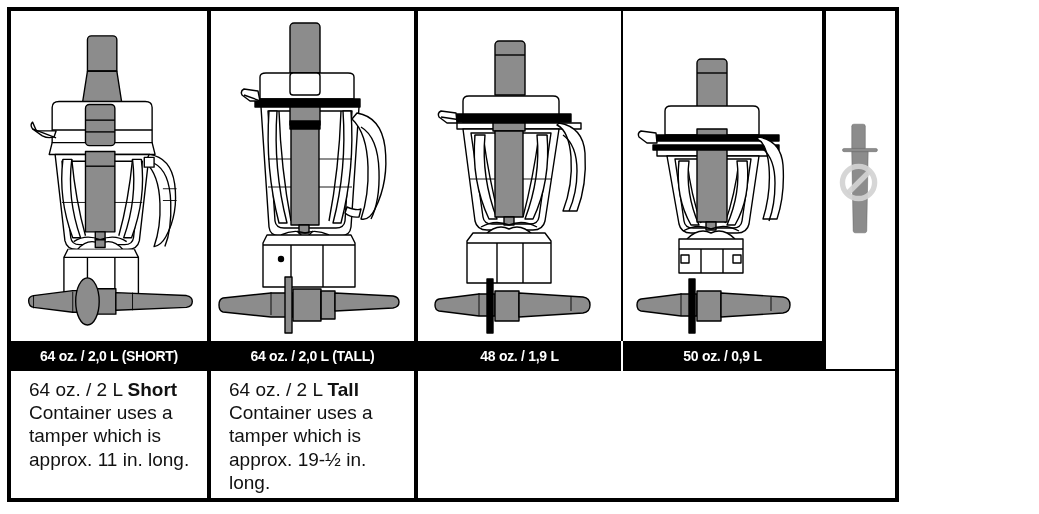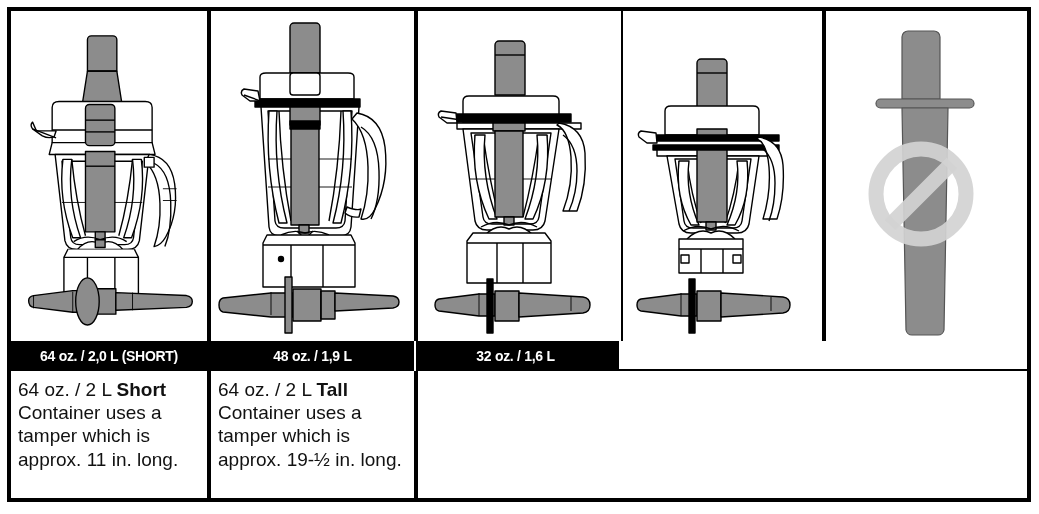--- a/index.html
+++ b/index.html
@@ -14,21 +14,21 @@
     height: 514px;
     background: #ffffff;
     overflow: hidden;
   }
 
   
   .table-frame {
     position: absolute;
     left: 7px;
     top: 7px;
-    width: 1024px;
+    width: 892px;
     height: 495px;
     border: 4px solid #000000;
     box-sizing: border-box;
     background: #ffffff;
     display: flex;
     flex-direction: column;
   }
 
   
   .illus-row {
@@ -76,21 +76,21 @@
     border-bottom: 2px solid #000;
   }
 
   
   .desc-row {
     display: flex;
     flex: 1 1 auto;
   }
   .desc-cell {
     box-sizing: border-box;
-    padding: 7px 6px 4px 7px;
+    padding: 7px 6px 4px 18px;
     font-size: 19px;
     line-height: 1.22;
     color: #111111;
     background: #ffffff;
   }
   .desc-cell.d1 { flex: 0 0 200px; border-right: 4px solid #000; }
   .desc-cell.d2 { flex: 0 0 207px; border-right: 4px solid #000; }
   .desc-cell.d34 { flex: 0 0 410px; border-right: 4px solid #000; }
   .desc-cell.d5 { flex: 1 1 auto; }
   .desc-cell b { font-weight: bold; }
@@ -376,22 +376,23 @@
           <g>
             <circle cx="91" cy="183" r="45" fill="none" stroke="#d3d3d3" stroke-width="15" opacity="0.92"></circle>
             <line x1="60" y1="214" x2="122" y2="152" stroke="#d3d3d3" stroke-width="15" opacity="0.92"></line>
           </g>
         </svg>
       </div>
     </div>
 
     <div class="hdr-row">
       <div class="hdr-cell h1">64 oz. / 2,0 L (SHORT)</div>
+      <div class="hdr-cell h2">64 oz. / 2,0 L (TALL)</div>
       <div class="hdr-cell h3">48 oz. / 1,9 L</div>
-      <div class="hdr-cell h4">32 oz. / 1,6 L</div>
+      <div class="hdr-cell h4">50 oz. / 0,9 L</div>
       <div class="hdr-cell h5"></div>
     </div>
 
     <div class="desc-row">
       <div class="desc-cell d1">
         <span>64 oz. / 2 L </span><b>Short</b><span> Container uses a tamper which is approx. 11 in. long.</span>
       </div>
       <div class="desc-cell d2">
         <span>64 oz. / 2 L </span><b>Tall</b><span> Container uses a tamper which is approx. 19-½ in. long.</span>
       </div>

